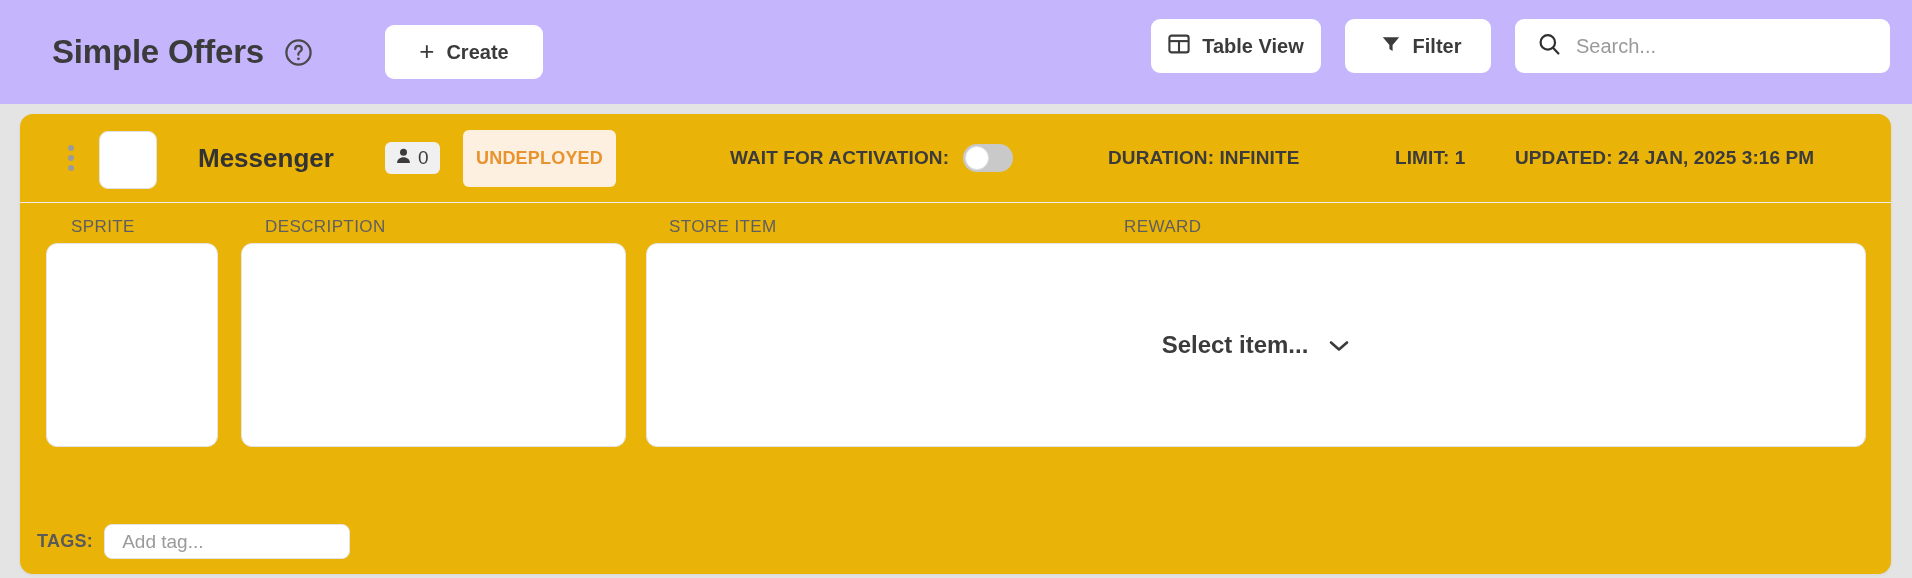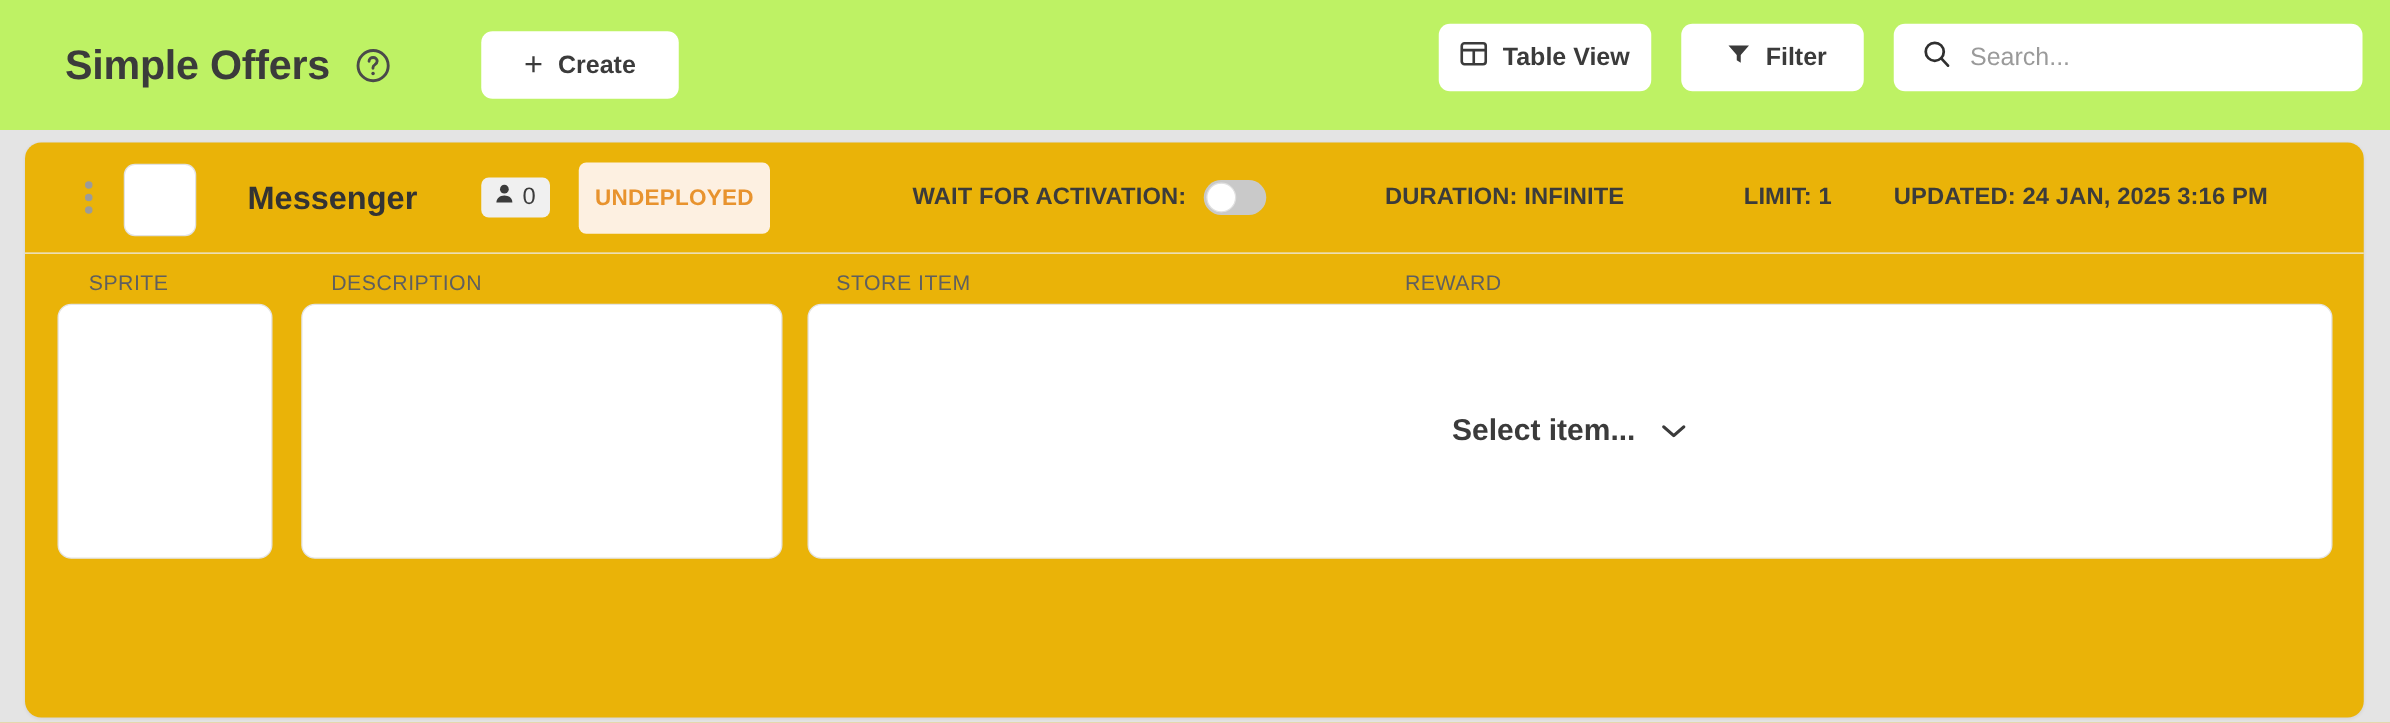--- a/index.html
+++ b/index.html
@@ -10,21 +10,21 @@
     background: #e4e4e4;
     font-family: "Liberation Sans", sans-serif;
     overflow: hidden;
   }
 
   
   .topbar {
     position: relative;
     width: 1912px;
     height: 104px;
-    background: #bef264;
+    background: #c4b5fd;
     display: flex;
     align-items: center;
   }
 
   .title-group {
     display: flex;
     align-items: center;
     margin-left: 52px;
     gap: 20px;
   }
@@ -409,14 +409,18 @@
         <span>Select item...</span>
         <span class="chevron">
           <svg width="22" height="14" viewBox="0 0 22 14" fill="none">
             <path d="M3 3.5L11 10.5L19 3.5" stroke="#3b3b3b" stroke-width="2.6" stroke-linecap="round" stroke-linejoin="round"></path>
           </svg>
         </span>
       </span>
     </div>
   </div>
 
+  <div class="tags-row">
+    <span class="tags-label">TAGS:</span>
+    <input class="tag-input" type="text" placeholder="Add tag..." style="">
+  </div>
 
 </div>
 
 </body></html>

